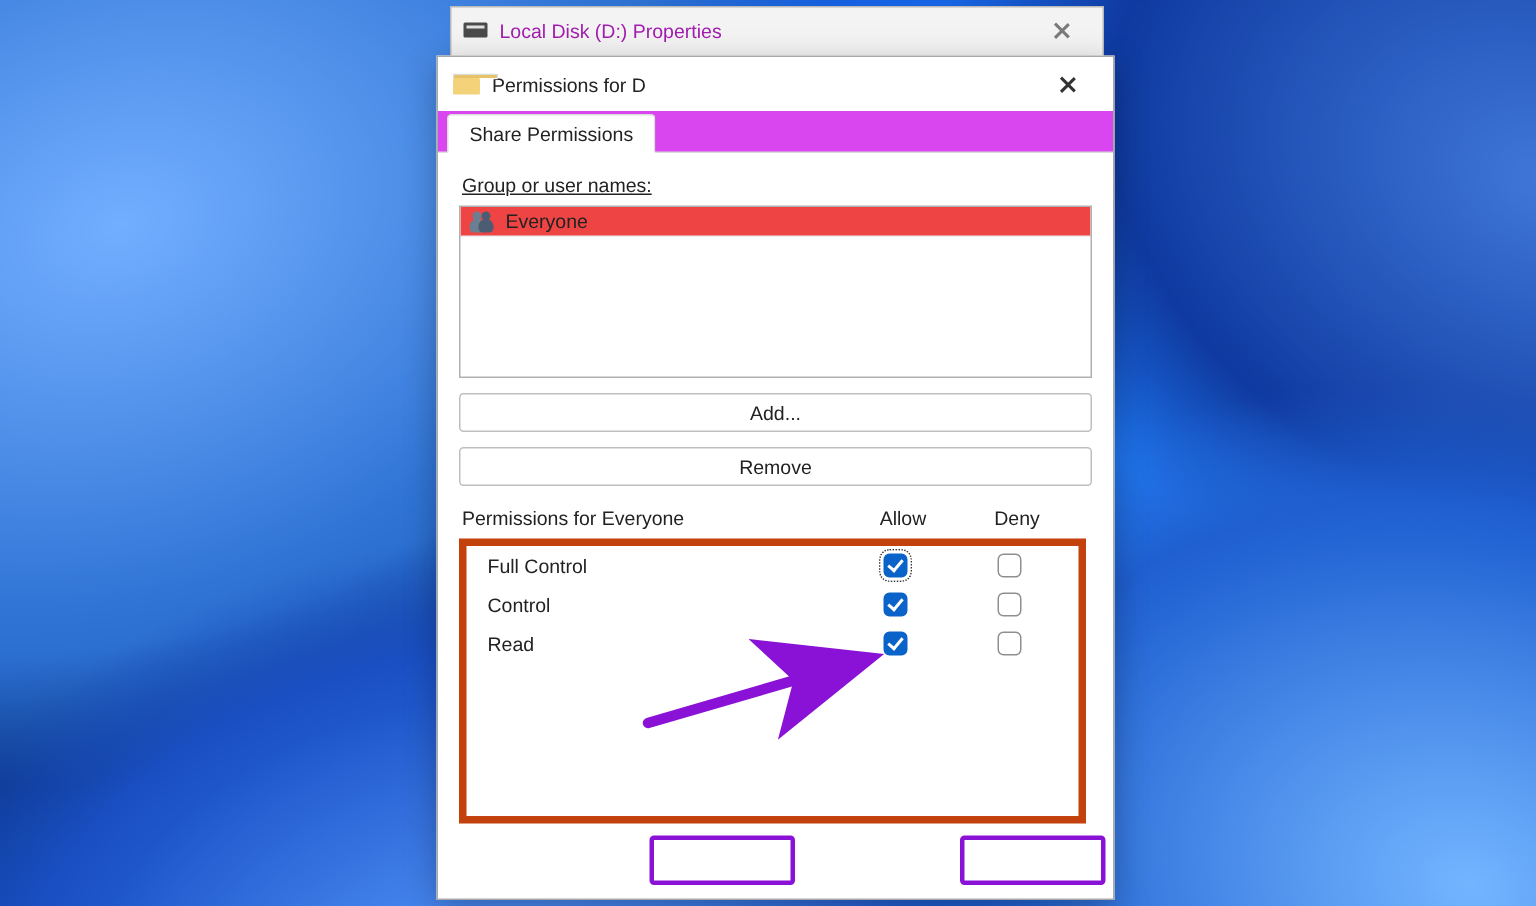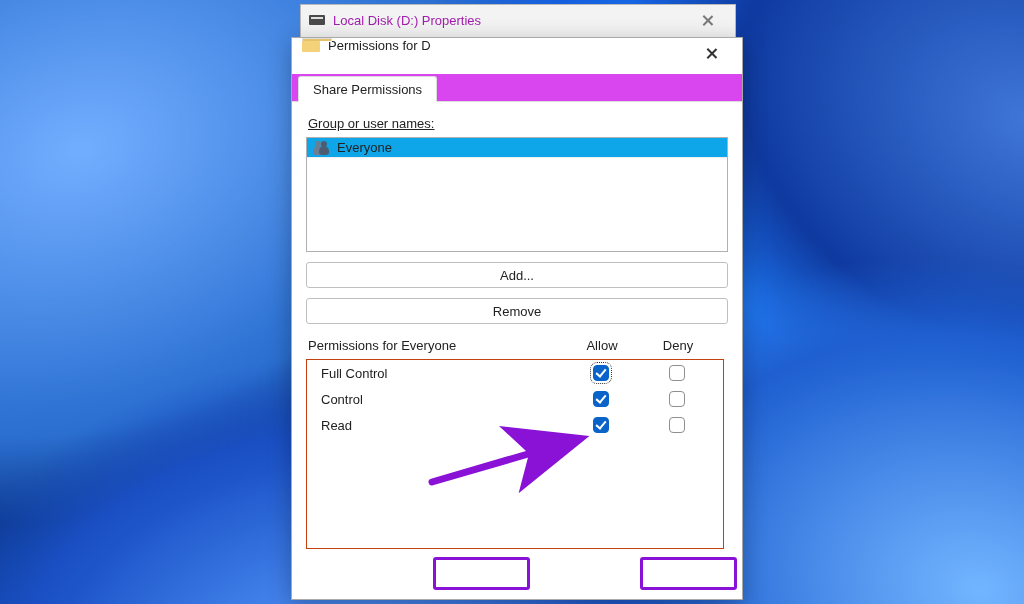--- a/index.html
+++ b/index.html
@@ -35,50 +35,50 @@
   .win-back .disk-icon { width:16px; height:10px; background:#4a4a4a; border-radius:1px; margin-right:8px; position:relative; }
   .win-back .disk-icon::after{content:"";position:absolute;left:2px;top:2px;width:12px;height:2px;background:#e0e0e0;}
   .win-back .close { margin-left:auto; width:40px; height:28px; display:flex; align-items:center; justify-content:center; color:#7a7a7a; }
   .x-glyph { width:11px; height:11px; position:relative; }
   .x-glyph::before,.x-glyph::after{content:"";position:absolute;left:5px;top:-1px;width:1.5px;height:13px;background:currentColor;}
   .x-glyph::before{transform:rotate(45deg);} .x-glyph::after{transform:rotate(-45deg);}
 
   
   .dialog { position:absolute; left:291px; top:37px; width:452px; height:563px;
             background:#ffffff; border:1px solid #a9a9a9; box-shadow: 0 6px 22px rgba(0,0,0,0.28); }
-  .dlg-title { height:36px; display:flex; padding:0 10px; background:#fff; }
+  .dlg-title { height:36px; display:flex; align-items:center; padding:0 10px; background:#fff; }
   .folder-icon { width:18px; height:14px; position:relative; margin-right:8px; }
   .folder-icon .tab { position:absolute; left:0; top:0; width:8px; height:4px; background:#e8c268; border-radius:1px 1px 0 0; }
   .folder-icon .body { position:absolute; left:0; top:3px; width:18px; height:11px; background:#f3d27a; border-radius:1px; }
   .dlg-title .title-text { color:#222; }
   .dlg-title .close { margin-left:auto; width:42px; height:30px; display:flex; align-items:center; justify-content:center; color:#333; }
 
   
   .tabstrip { background:#d946ef; border-bottom:1px solid #dcdcdc; height:28px; display:flex; align-items:flex-end; padding-left:6px; }
   .tab { background:#fff; border:1px solid #dcdcdc; border-bottom:1px solid #fff; height:26px;
          padding:0 14px; display:flex; align-items:center; border-radius:3px 3px 0 0; margin-bottom:-1px; }
 
   .content { padding:10px 14px 0 14px; }
   .label { margin:4px 2px 6px 2px; color:#222;text-decoration:underline; }
 
   .listbox { border:1px solid #b0b0b0; height:115px; background:#fff; overflow:hidden; }
-  .listrow { display:flex; align-items:center; height:20px; padding:0 6px; background:#0ea5e9; border-bottom:1px solid #eee; }
+  .listrow { display:flex; align-items:center; height:20px; padding:0 6px; background:#ef4444; border-bottom:1px solid #eee; }
   .user-icon { width:18px; height:14px; position:relative; margin-right:6px; }
   .user-icon .a,.user-icon .b{position:absolute;bottom:0;width:10px;height:9px;border-radius:5px 5px 3px 3px;background:#6d7e92;}
   .user-icon .a{left:0;} .user-icon .b{left:6px;background:#4c5d73;}
   .user-icon .a::before,.user-icon .b::before{content:"";position:absolute;left:2px;top:-5px;width:6px;height:6px;border-radius:50%;background:inherit;}
 
   .btnrow { display:flex; justify-content:center; gap:10px; margin:10px 0 14px 0;flex-direction:column; }
   .btn { min-width:90px; height:26px; padding:0 14px; background:#fff; border:1px solid #bfbfbf; border-radius:3px; display:inline-flex; align-items:center; justify-content:center; cursor:default; }
 
   .perm-grid { position:relative; padding-right:4px; }
   .perm-head { display:flex; padding:0 8px 6px 2px; }
   .perm-head .spacer { flex:1; }
   .perm-head .col { width:76px; text-align:center; }
-  .perm-box { border:1px solid #c2410c; height:190px; }
+  .perm-box { border:5px solid #c2410c; height:190px; }
   .perm-row { display:flex; align-items:center; height:26px; padding:0 8px 0 14px; }
   .perm-row .name { flex:1; }
   .perm-row .cell { width:76px; display:flex; justify-content:center; }
 
   .chk { width:16px; height:16px; border:1px solid #8f8f8f; border-radius:4px; background:#fff; position:relative; }
   .chk.checked { background:#0a63c9; border-color:#0a63c9; }
   .chk.checked::after{content:"";position:absolute;left:4px;top:1px;width:4px;height:8px;border:solid #fff;border-width:0 2px 2px 0;transform:rotate(40deg);}
   .chk.focus { outline:1px dotted #333; outline-offset:2px; }
 
   

